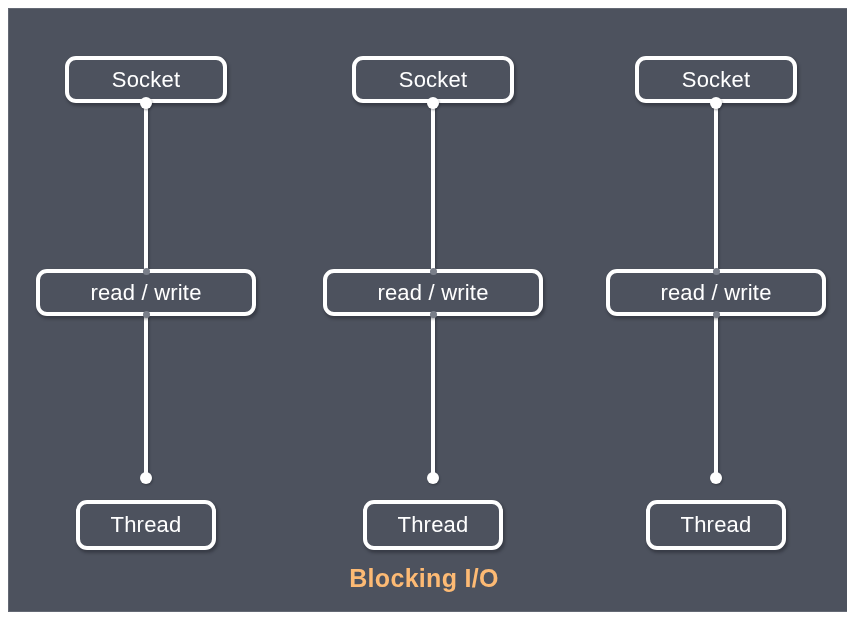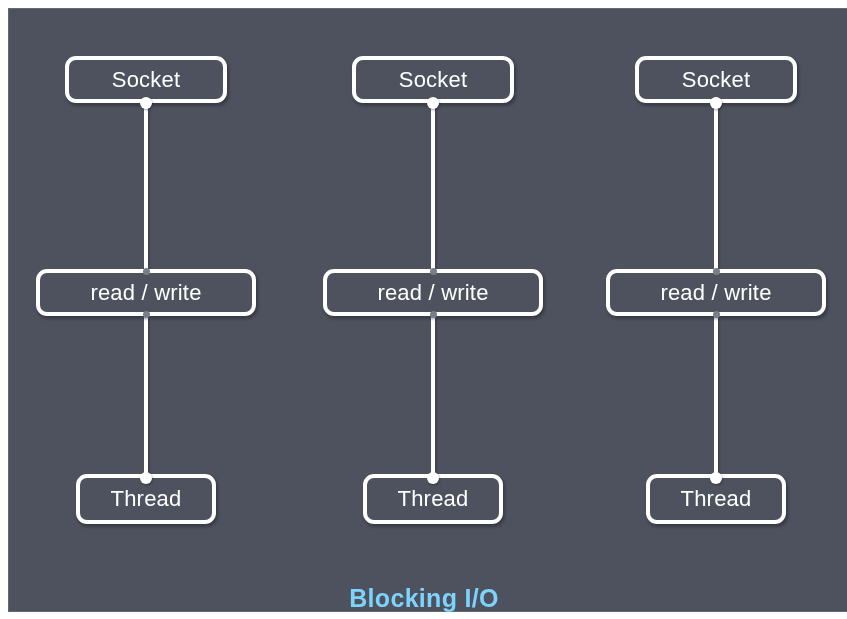--- a/index.html
+++ b/index.html
@@ -63,21 +63,21 @@
     justify-content: center;
     font-size: 22px;
     font-weight: 400;
     letter-spacing: 0.2px;
     box-shadow: 1.5px 2.5px 3px rgba(25,28,36,0.4);
     z-index: 2;
     white-space: nowrap;
   }
   .node-socket { top: 0;     width: 162px; height: 47px; }
   .node-rw     { top: 213px; width: 220px; height: 47px; }
-  .node-thread { top: 418px; width: 140px; height: 50px; }
+  .node-thread { top: 444px; width: 140px; height: 50px; }
 
   .dot {
     position: absolute;
     left: calc(50% - 6px);
     width: 12px;
     height: 12px;
     border-radius: 50%;
     background: #ffffff;
     box-shadow: 1px 1.5px 2px rgba(25,28,36,0.35);
     z-index: 3;
@@ -96,25 +96,24 @@
   }
   .cp-top    { top: 211.5px; }
   .cp-bottom { top: 254.5px; }
 
   .caption {
     position: absolute;
     left: 0;
     right: 8px;
     top: 555px;
     text-align: center;
-    color: #7dd3fc;
+    color: #fdba74;
     font-size: 25px;
     font-weight: 600;
     letter-spacing: 0.3px;
-    margin-top: 20px;
   }
 </style>
 </head>
 <body>
 
 <div class="page">
   <div class="panel">
 
     <div class="column col-1">
       <div class="connector"></div>

